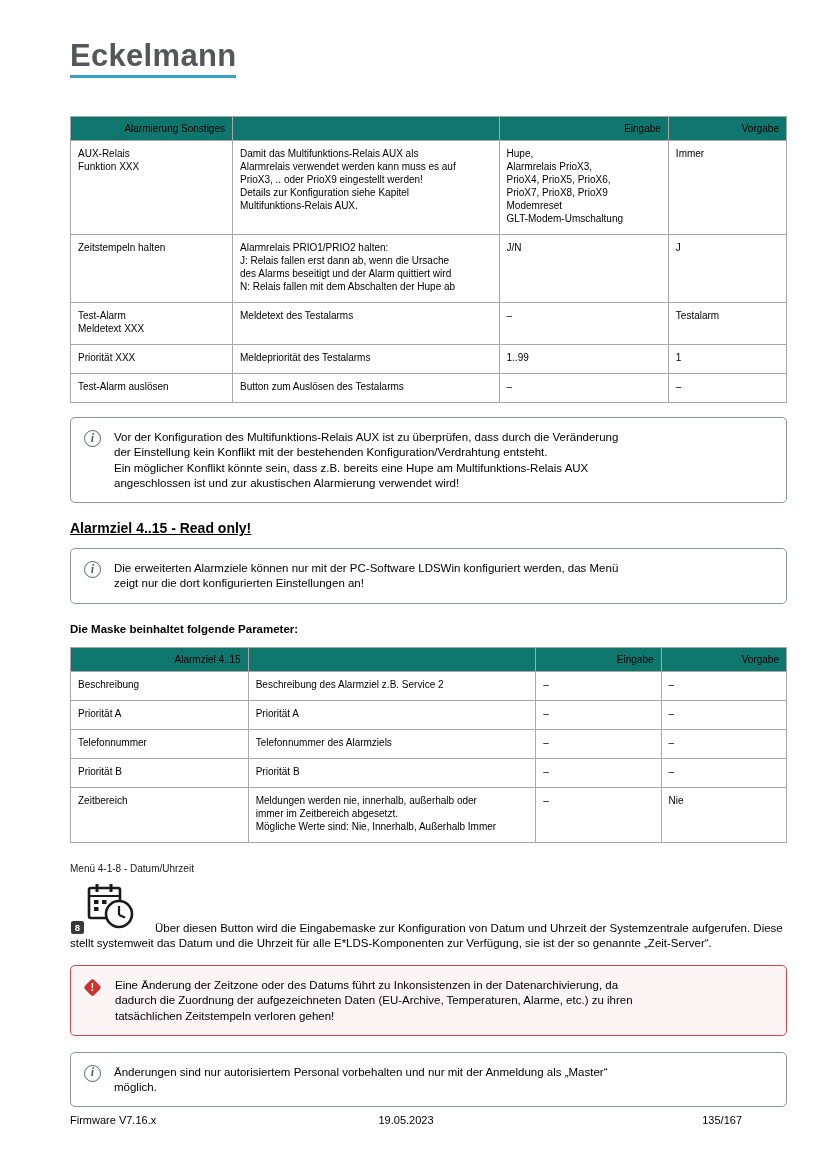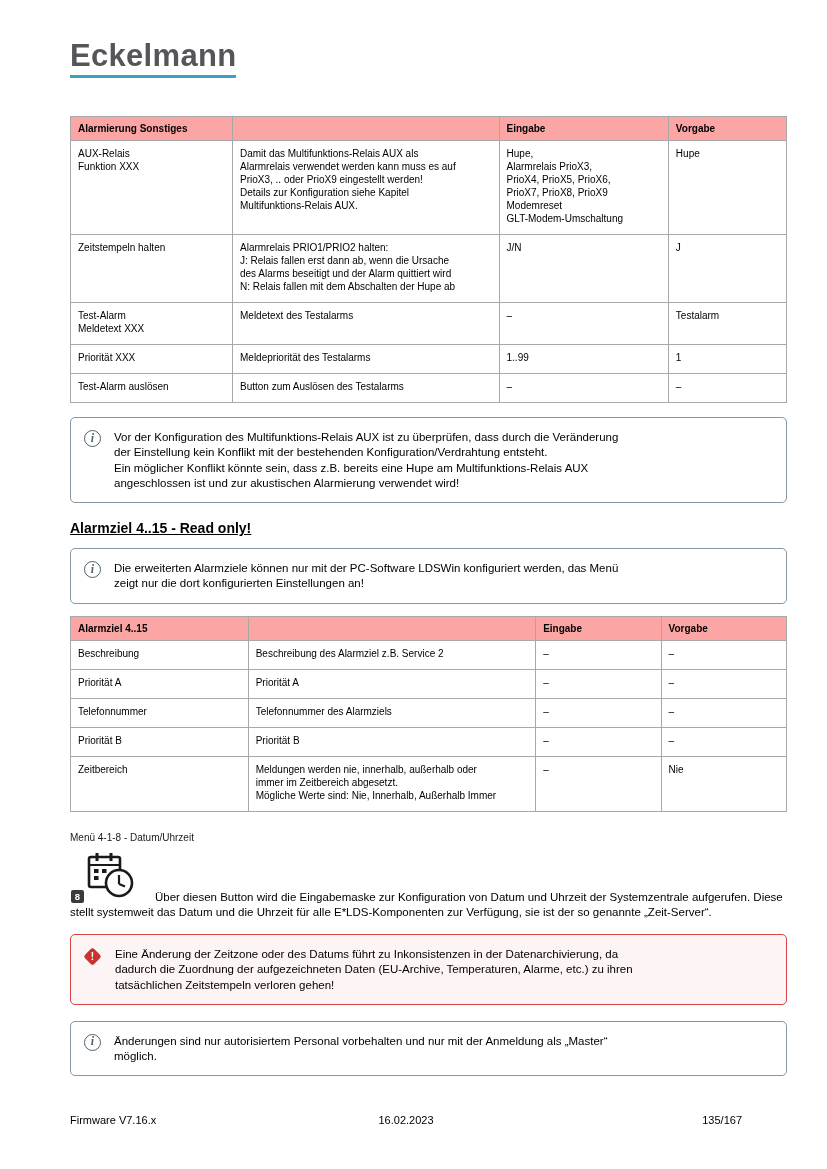--- a/index.html
+++ b/index.html
@@ -30,21 +30,21 @@
     font-size: 10px; line-height: 1.3;
     table-layout: fixed;
   }
   .doc-table th, .doc-table td {
     border: 1px solid #a8a8a8;
     padding: 5px 7px;
     text-align: left; vertical-align: top;
     white-space: pre-line;
     word-wrap: break-word;
   }
-  .doc-table th { background: #fca5a5; font-weight: bold; }
+  .doc-table th { background: #0f766e; font-weight: normal; text-align: right; }
   .doc-table td { padding-top: 6px; padding-bottom: 9px; }
   .t1 { margin-top: 38px; }
   .t2 { margin-top: 12px; }
 
   
   .note {
     display: flex; align-items: flex-start; gap: 13px;
     border: 1px solid #8796a1; border-radius: 5px;
     padding: 11px 13px;
     font-size: 11.5px; line-height: 1.33;
@@ -145,21 +145,21 @@
 Alarmrelais verwendet werden kann muss es auf
 PrioX3, .. oder PrioX9 eingestellt werden!
 Details zur Konfiguration siehe Kapitel
 Multifunktions-Relais AUX.</td>
         <td>Hupe,
 Alarmrelais PrioX3,
 PrioX4, PrioX5, PrioX6,
 PrioX7, PrioX8, PrioX9
 Modemreset
 GLT-Modem-Umschaltung</td>
-        <td>Hupe</td>
+        <td>Immer</td>
       </tr>
       <tr>
         <td>Zeitstempeln halten</td>
         <td>Alarmrelais PRIO1/PRIO2 halten:
 J: Relais fallen erst dann ab, wenn die Ursache
 des Alarms beseitigt und der Alarm quittiert wird
 N: Relais fallen mit dem Abschalten der Hupe ab</td>
         <td>J/N</td>
         <td>J</td>
       </tr>
@@ -194,20 +194,21 @@
   </div>
 
   <div class="h-underline">Alarmziel 4..15 - Read only!</div>
 
   <div class="note mt12">
     <span class="icon-info">i</span>
     <span class="note-text">Die erweiterten Alarmziele können nur mit der PC-Software LDSWin konfiguriert werden, das Menü
 zeigt nur die dort konfigurierten Einstellungen an!</span>
   </div>
 
+  <div class="h-bold">Die Maske beinhaltet folgende Parameter:</div>
 
   <table class="doc-table t2">
     <colgroup>
         <col style="width:170px">
         <col style="width:275px">
         <col style="width:120px">
         <col style="width:120px">
       </colgroup>
     <thead>
       <tr>
@@ -289,15 +290,15 @@
   <div class="note mt16">
     <span class="icon-info">i</span>
     <span class="note-text">Änderungen sind nur autorisiertem Personal vorbehalten und nur mit der Anmeldung als „Master“
 möglich.</span>
   </div>
 
 </div>
 
 <div class="footer">
   <span class="f-left">Firmware V7.16.x</span>
-  <span class="f-center">16.02.2023</span>
+  <span class="f-center">19.05.2023</span>
   <span class="f-right">135/167</span>
 </div>
 
 </body></html>

